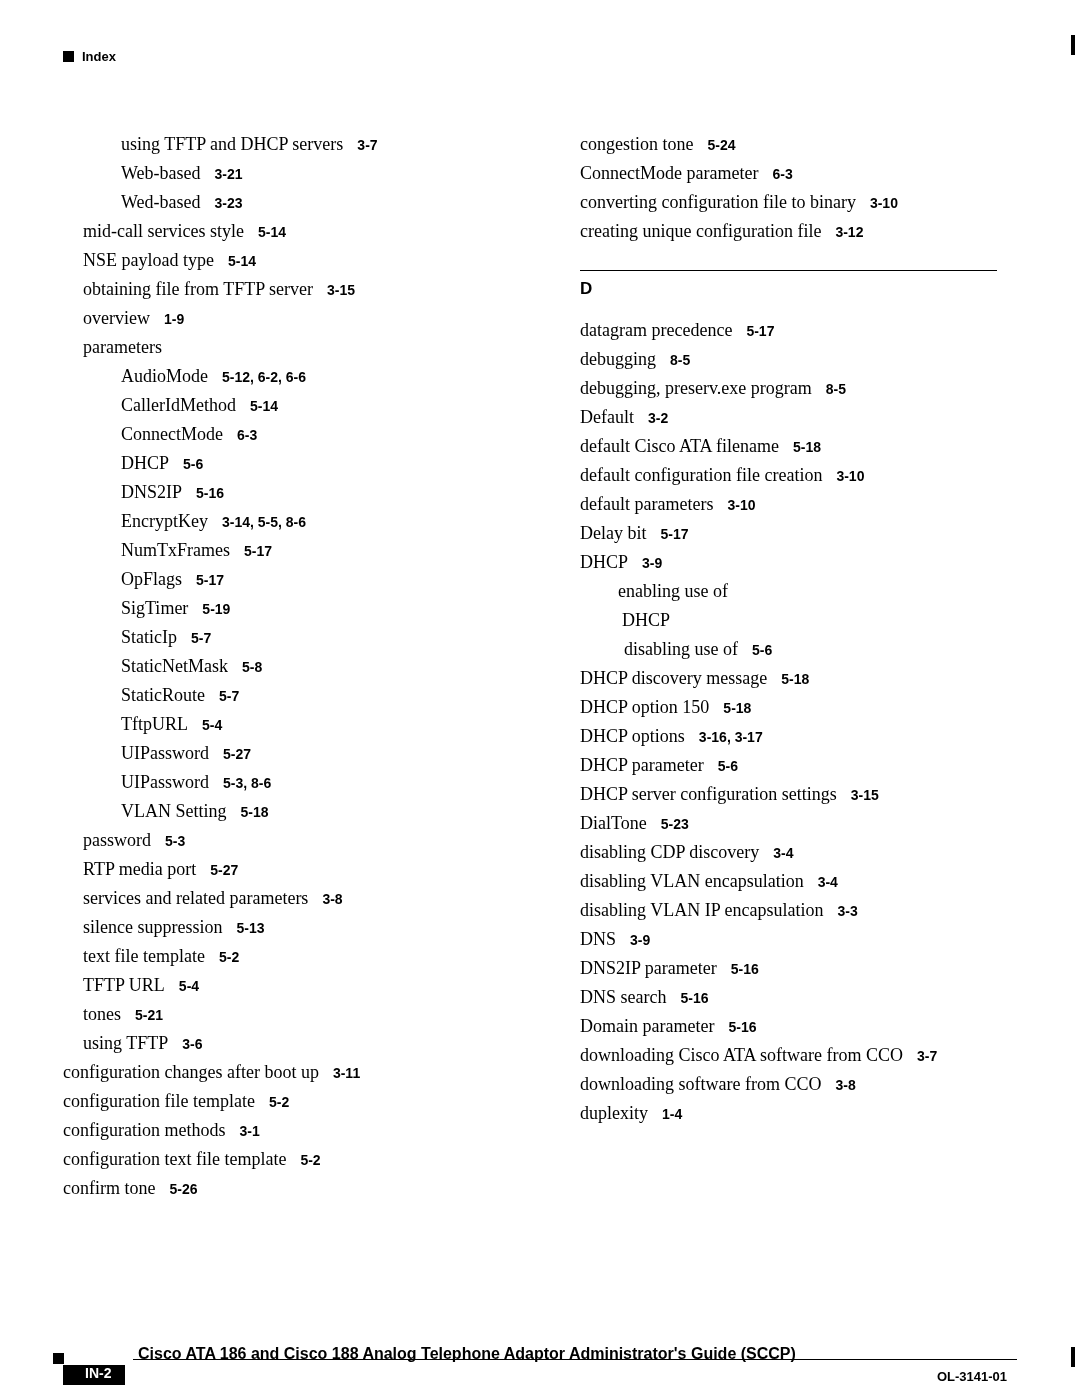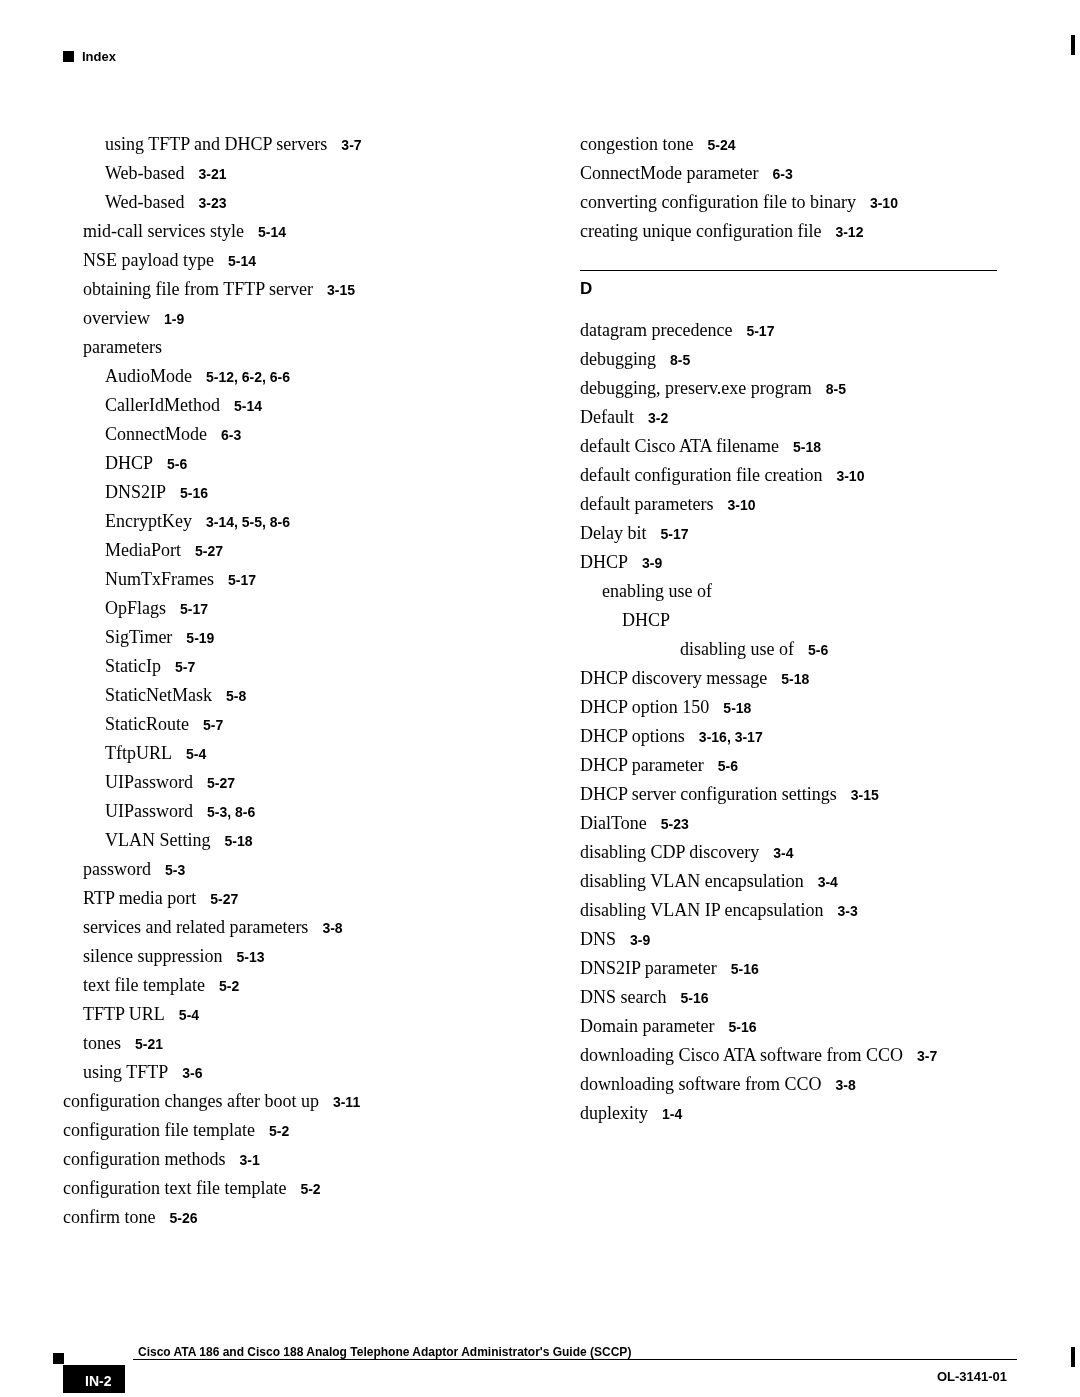--- a/index.html
+++ b/index.html
@@ -17,32 +17,32 @@
 
   .hdr { position: absolute; top: 49px; left: 63px; display: flex; align-items: center; gap: 8px; }
   .sq { width: 11px; height: 11px; background: #000; }
   .hdr-label { font-family: Arial, Helvetica, sans-serif; font-weight: bold; font-size: 13px; }
 
   .cols { position: absolute; top: 135px; left: 63px; right: 63px; bottom: 100px; display: flex; gap: 40px; }
   .col { flex: 1; }
 
   .entry { font-size: 18px; line-height: 1.0; margin: 0 0 11px 0; }
   .ind0 { margin-left: 20px; }
-  .ind1 { margin-left: 42px; }
+  .ind1 { margin-left: 58px; }
   .ind2 { margin-left: 62px; }
-  .ind4 { margin-left: 120px; }
+  .ind4 { margin-left: 64px; }
   .pg { font-family: Arial, Helvetica, sans-serif; font-weight: bold; font-size: 14px; margin-left: 14px; }
 
   .sep { border-top: 1px solid #000; margin: 30px 20px 8px 20px; }
   .sec { font-family: Arial, Helvetica, sans-serif; font-weight: bold; font-size: 17px; margin: 0 0 22px 20px; }
 
   .footer { position: absolute; left: 63px; right: 63px; bottom: 38px; }
   .rule { border-top: 1px solid #000; height: 0; position: absolute; left: 70px; right: 0; top: 0; }
-  .f-title { font-family: Arial, Helvetica, sans-serif; font-weight: bold; font-size: 12px; position: absolute; left: 75px; top: -14px; }
-  .page-tab { position: absolute; left: 0; top: 6px; background: #000; color: #fff; font-family: Arial, Helvetica, sans-serif; font-weight: bold; font-size: 14px; padding: 8px 14px 4px 22px; }
+  .f-title { font-family: Arial, Helvetica, sans-serif; font-weight: bold; font-size: 16px; position: absolute; left: 75px; top: -14px; }
+  .page-tab { position: absolute; left: 0; top: 6px; background: #000; color: #fff; font-family: Arial, Helvetica, sans-serif; font-weight: bold; font-size: 14px; padding: 0 14px 4px 22px; }
   .doc-id { position: absolute; right: 10px; top: 10px; font-family: Arial, Helvetica, sans-serif; font-weight: bold; font-size: 13px; }
   .tab-sq { position: absolute; left: 53px; bottom: 33px; width: 11px; height: 11px; background: #000; }
 </style>
 </head>
 <body>
 
 <div class="crop-top"></div>
 <div class="crop-bot"></div>
 
 <div class="hdr">
@@ -59,21 +59,20 @@
       <div class="entry ind0"><span>NSE payload type</span><span class="pg">5-14</span></div>
       <div class="entry ind0"><span>obtaining file from TFTP server</span><span class="pg">3-15</span></div>
       <div class="entry ind0"><span>overview</span><span class="pg">1-9</span></div>
       <div class="entry ind0"><span>parameters</span></div>
       <div class="entry ind1"><span>AudioMode</span><span class="pg">5-12, 6-2, 6-6</span></div>
       <div class="entry ind1"><span>CallerIdMethod</span><span class="pg">5-14</span></div>
       <div class="entry ind1"><span>ConnectMode</span><span class="pg">6-3</span></div>
       <div class="entry ind1"><span>DHCP</span><span class="pg">5-6</span></div>
       <div class="entry ind1"><span>DNS2IP</span><span class="pg">5-16</span></div>
       <div class="entry ind1"><span>EncryptKey</span><span class="pg">3-14, 5-5, 8-6</span></div>
-      <div class="entry ind1"><span>MediaPort</span><span class="pg">5-27</span></div>
       <div class="entry ind1"><span>NumTxFrames</span><span class="pg">5-17</span></div>
       <div class="entry ind1"><span>OpFlags</span><span class="pg">5-17</span></div>
       <div class="entry ind1"><span>SigTimer</span><span class="pg">5-19</span></div>
       <div class="entry ind1"><span>StaticIp</span><span class="pg">5-7</span></div>
       <div class="entry ind1"><span>StaticNetMask</span><span class="pg">5-8</span></div>
       <div class="entry ind1"><span>StaticRoute</span><span class="pg">5-7</span></div>
       <div class="entry ind1"><span>TftpURL</span><span class="pg">5-4</span></div>
       <div class="entry ind1"><span>UIPassword</span><span class="pg">5-27</span></div>
       <div class="entry ind1"><span>UIPassword</span><span class="pg">5-3, 8-6</span></div>
       <div class="entry ind1"><span>VLAN Setting</span><span class="pg">5-18</span></div>

